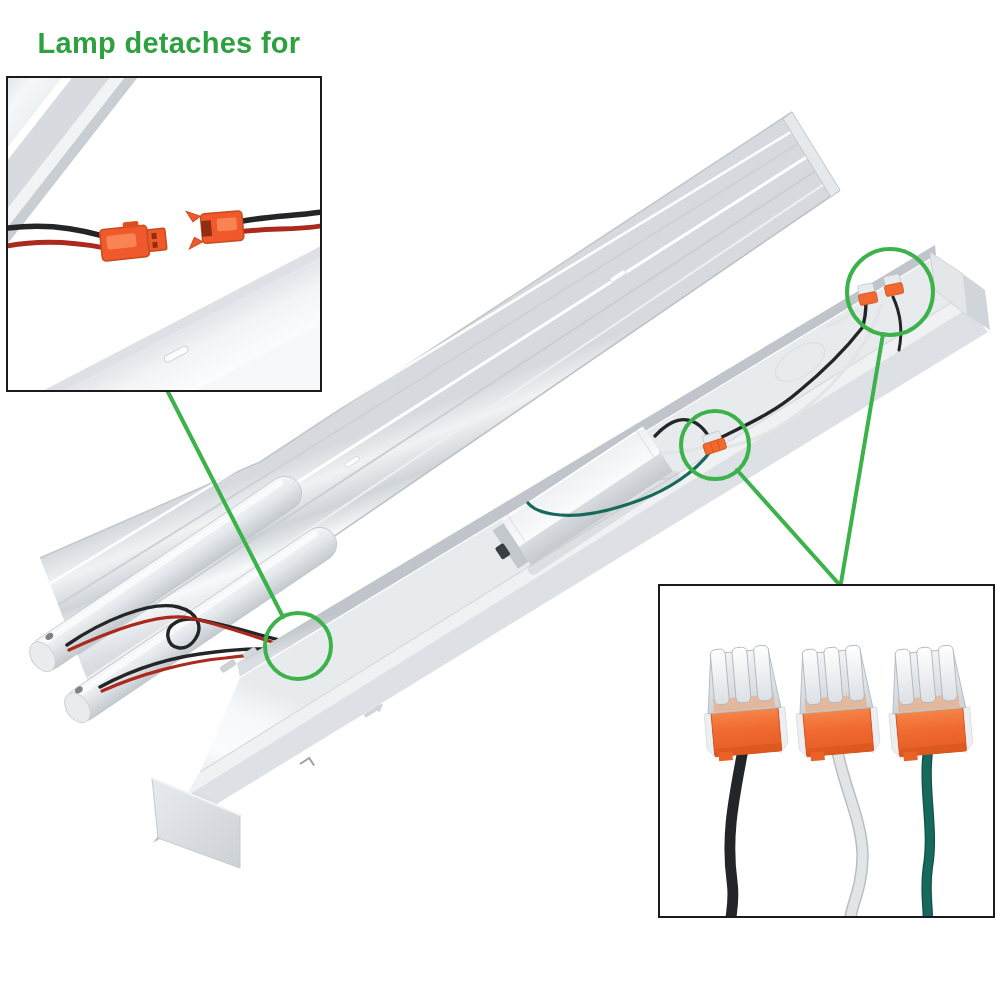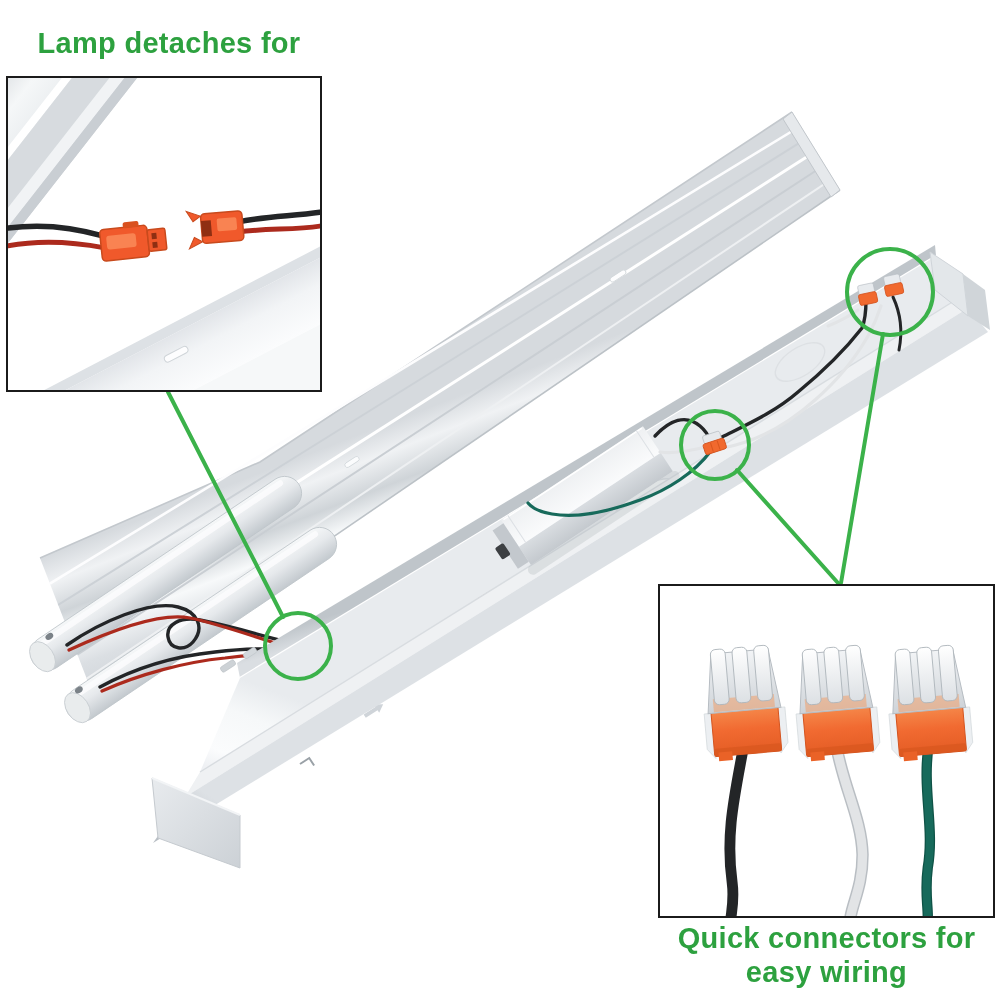--- a/index.html
+++ b/index.html
@@ -340,18 +340,14 @@
           <path d="M 235,126 L 243,66 L 301,66 L 309,126 Z" fill="url(#gClear)" stroke="#b6bcc2" stroke-width="1"></path>
           <rect x="241" y="112" width="62" height="13" fill="#f49a60" opacity="0.5"></rect>
           <rect x="242.5" y="62" width="15" height="56" rx="5" fill="url(#gRib)" stroke="#aeb5bb" stroke-width="0.9"></rect>
           <rect x="264.5" y="62" width="15" height="56" rx="5" fill="url(#gRib)" stroke="#aeb5bb" stroke-width="0.9"></rect>
           <rect x="286.5" y="62" width="15" height="56" rx="5" fill="url(#gRib)" stroke="#aeb5bb" stroke-width="0.9"></rect>
         </g>
       </g>
     </svg>
   </div>
 
-  <div class="caption caption-br">
-    <div>Quick connectors for</div>
-    <div>easy wiring</div>
-  </div>
 
 </div>
 
 </body></html>

